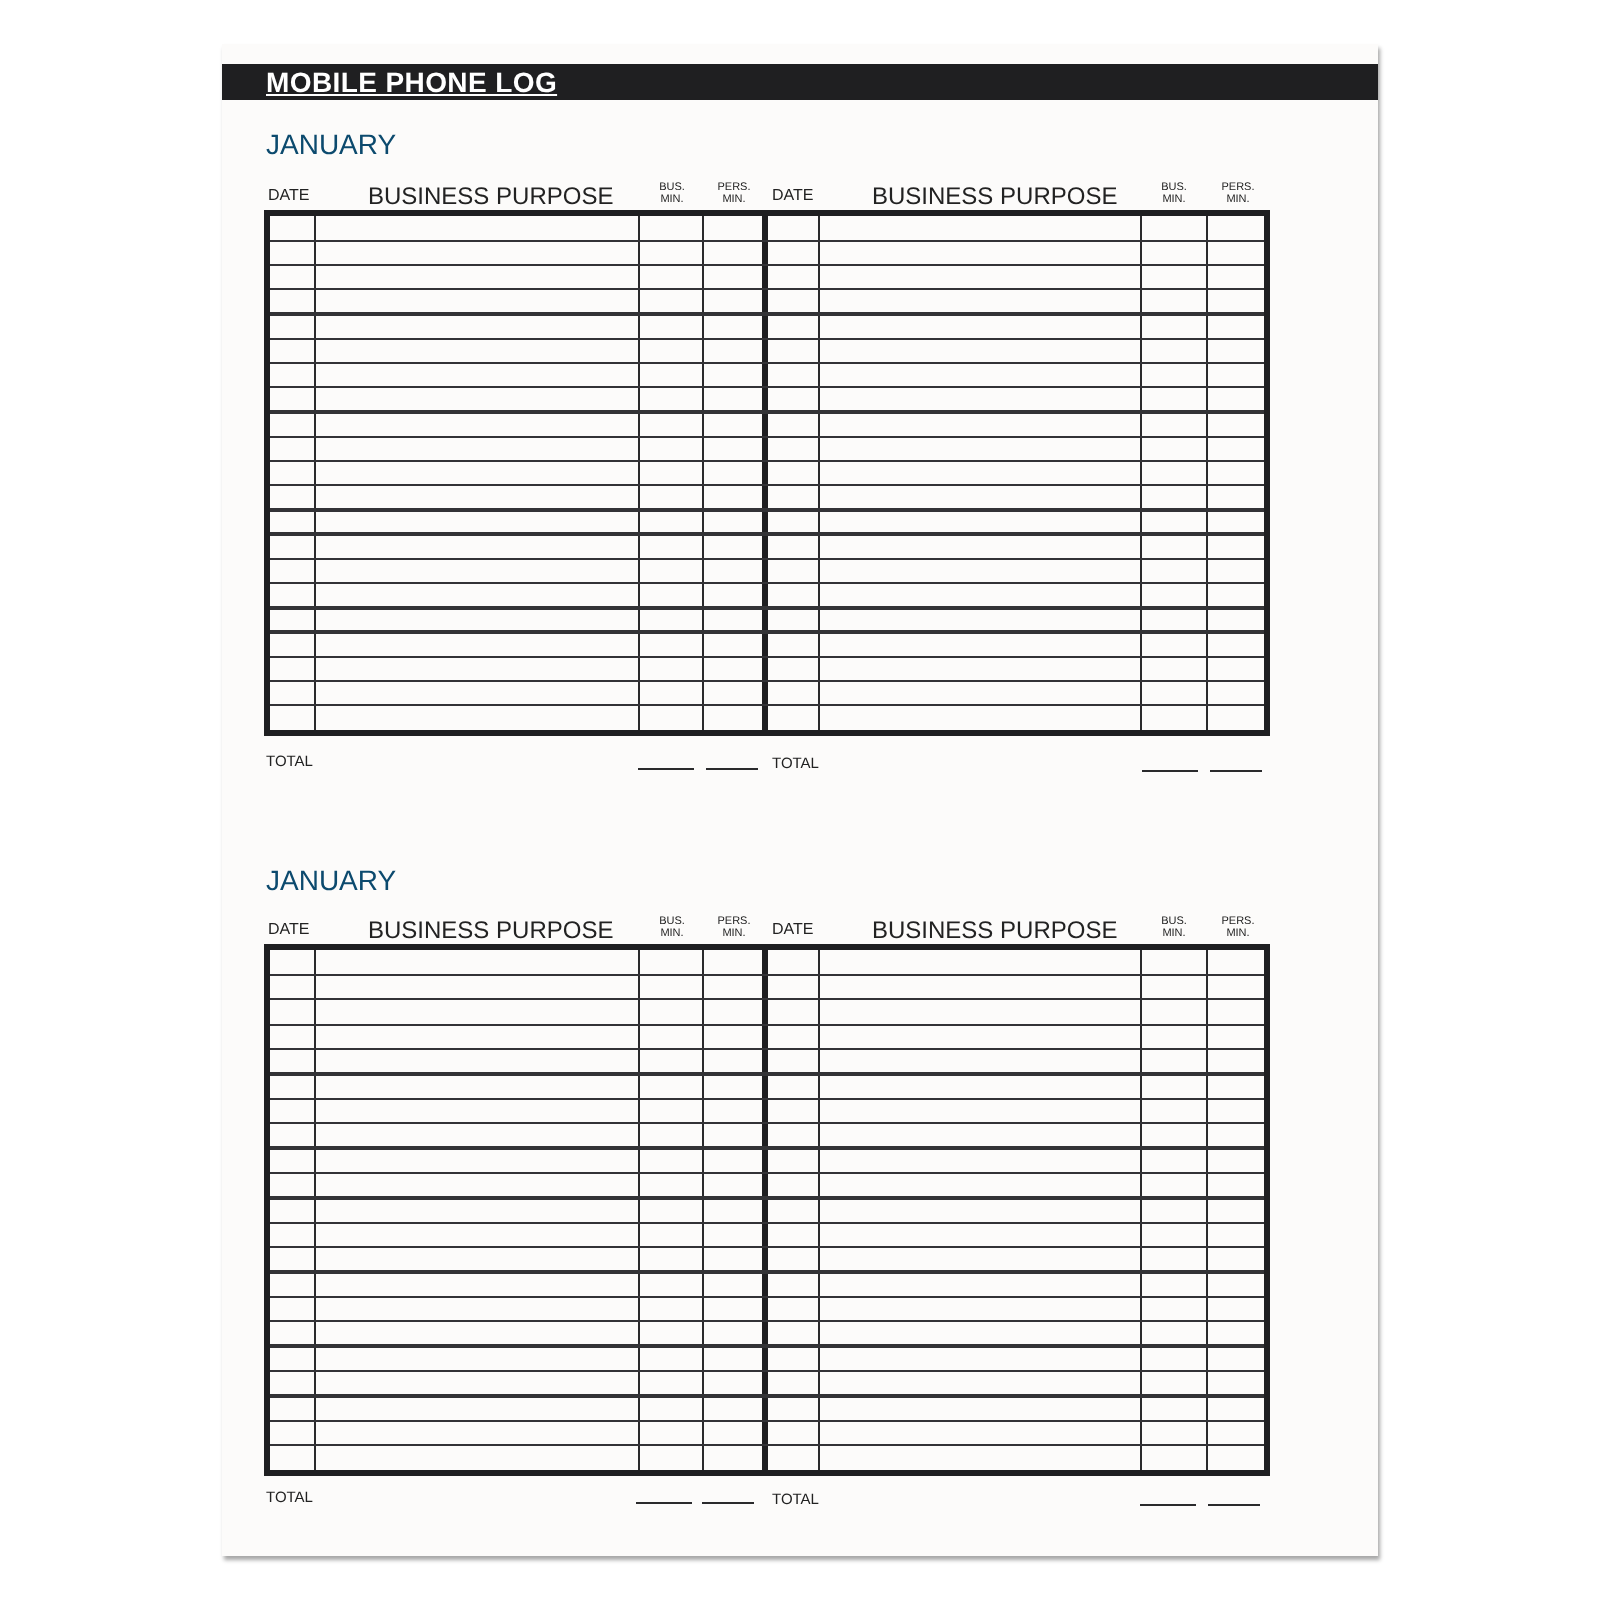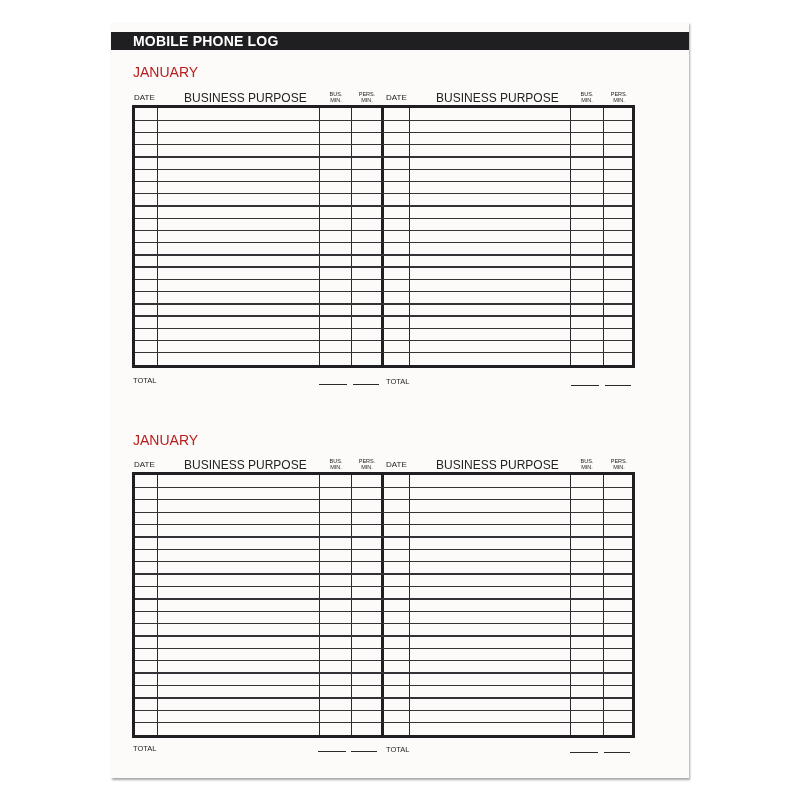--- a/index.html
+++ b/index.html
@@ -2,22 +2,22 @@
 <html><head>
 <meta charset="utf-8">
 <style>
   html, body { margin:0; padding:0; }
   body { width:800px; height:800px; background:#ffffff; position:relative; overflow:hidden;
          font-family:"Liberation Sans", sans-serif; color:#1a1a1a; }
   .paper { position:absolute; left:111px; top:22px; width:578px; height:756px; background:#fcfbfa;
            box-shadow: 1px 2px 2px rgba(0,0,0,0.35); }
   .banner { position:absolute; left:0; top:10px; width:578px; height:18px; background:#1f1f21; }
   .banner-title { position:absolute; left:22px; top:1px; color:#fff; font-weight:bold; font-size:14px;
-                  letter-spacing:0.2px; line-height:17px; }
-  .month { position:absolute; left:22px; font-size:14px; line-height:16px; color:#b91c1c; }
+                  letter-spacing:0.2px; line-height:17px;text-decoration:underline; }
+  .month { position:absolute; left:22px; font-size:14px; line-height:16px; color:#0c4a6e; }
   .hdr { position:absolute; font-size:7px; color:#222; line-height:8px; }
   .hdr.date { font-size:8px; }
   .hdr.purpose { font-size:12px; line-height:12px; }
   .hdr.small { font-size:5.5px; line-height:6px; text-align:center; width:30px; }
   .table { position:absolute; border:3px solid #1f1f21; box-sizing:border-box; background:#fcfbfa; }
   .table .vline { position:absolute; top:0; bottom:0; width:1.4px; background:#2a2a2c; }
   .table .vline.thick { width:3px; background:#1f1f21; }
   .table .hline { position:absolute; left:0; right:0; height:1.3px; background:#333336; }
   .total { position:absolute; font-size:7.5px; color:#222; line-height:8px; }
   .blank { position:absolute; height:1.2px; background:#2a2a2c; }

